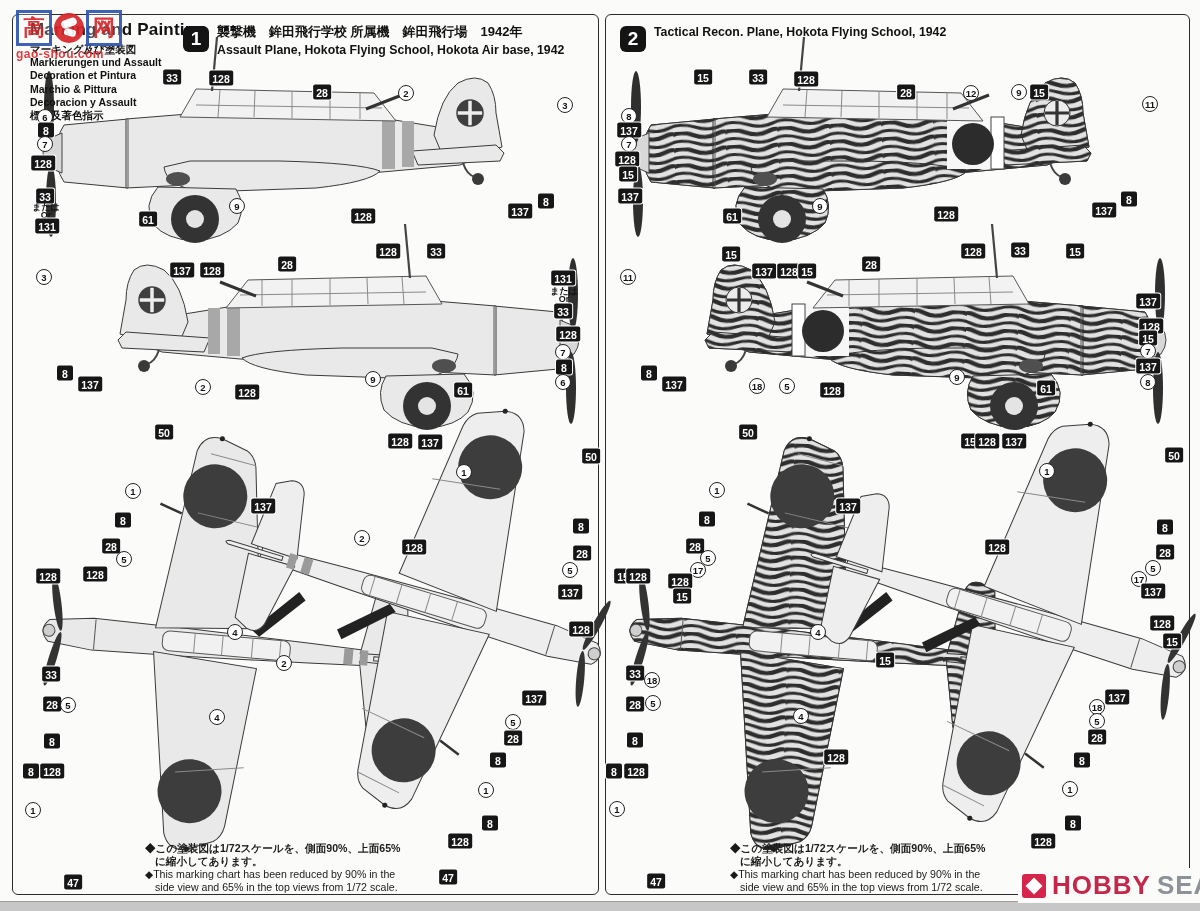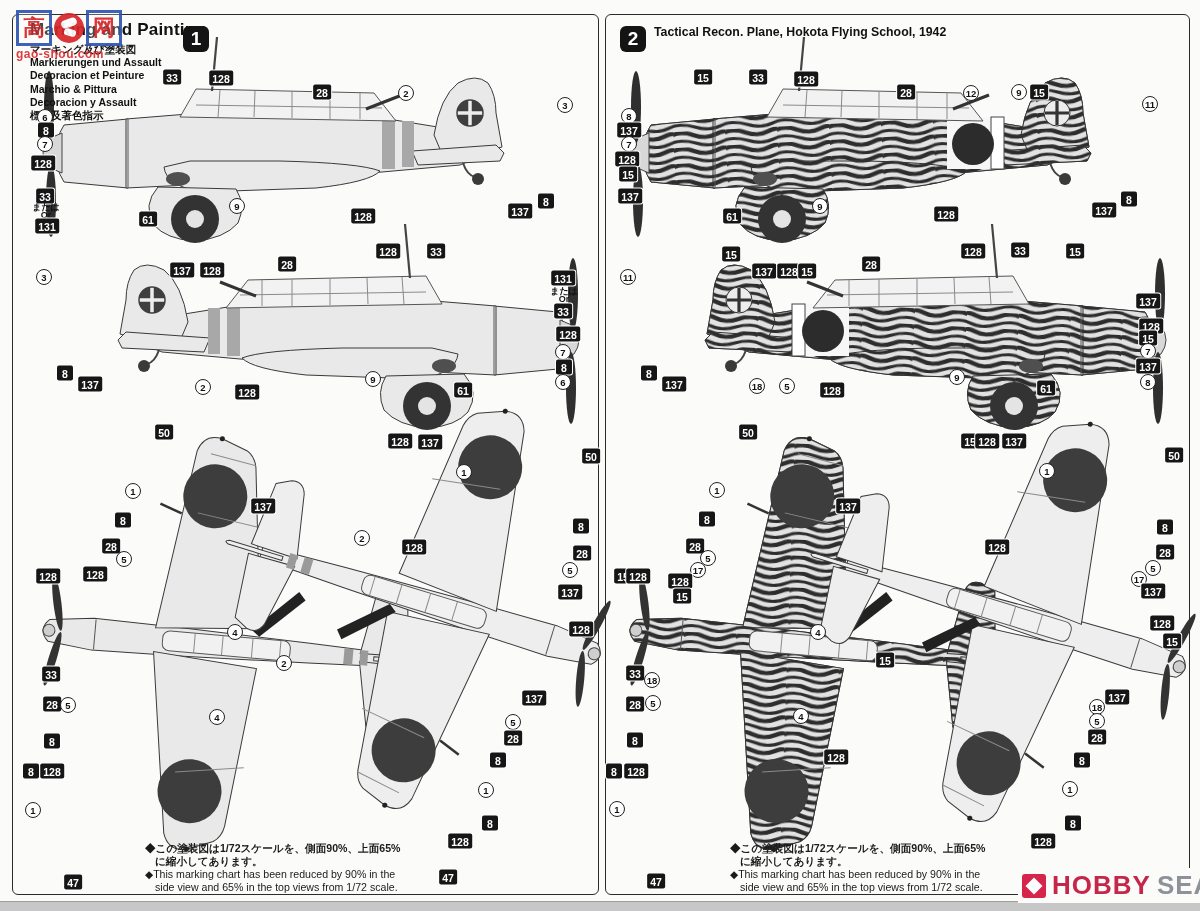--- a/index.html
+++ b/index.html
@@ -59,28 +59,32 @@
   <div class="scan-strip"></div>
 
   <div class="panel" id="panel1"></div>
   <div class="panel" id="panel2"></div>
 
   <div class="hdr-block">
     <div class="hdr-title">Marking and Painting</div>
     <div class="hdr-lines">
       <div>マーキング及び塗装図</div>
       <div>Markierungen und Assault</div>
-      <div>Decoracion et Peinture</div>
+      <div>Decoration et Pintura</div>
       <div>Marchio &amp; Pittura</div>
       <div>Decoracion y Assault</div>
       <div>標貼及著色指示</div>
     </div>
   </div>
 
   <div class="panel-no" style="left:183px;top:26px;">1</div>
+  <div class="panel-title" style="left:217px;top:23px;">
+    <div class="jp">襲撃機　鉾田飛行学校 所属機　鉾田飛行場　1942年</div>
+    <div class="en">Assault Plane,  Hokota Flying School, Hokota Air base, 1942</div>
+  </div>
   <div class="panel-no" style="left:620px;top:26px;">2</div>
   <div class="panel-title" style="left:654px;top:23px;">
     <div class="en">Tactical Recon. Plane,  Hokota Flying School, 1942</div>
   </div>
 
   <svg class="art" width="1200" height="911" viewBox="0 0 1200 911">
     <defs>
       <pattern id="zebra" width="52" height="16" patternUnits="userSpaceOnUse" patternTransform="rotate(-3)">
         <rect width="52" height="16" fill="#e2e2e2"></rect>
         <path d="M-3,4 Q8,-1 20,4 T43,4 T66,4" fill="none" stroke="#2d2d2d" stroke-width="4.2" stroke-linecap="round"></path>

